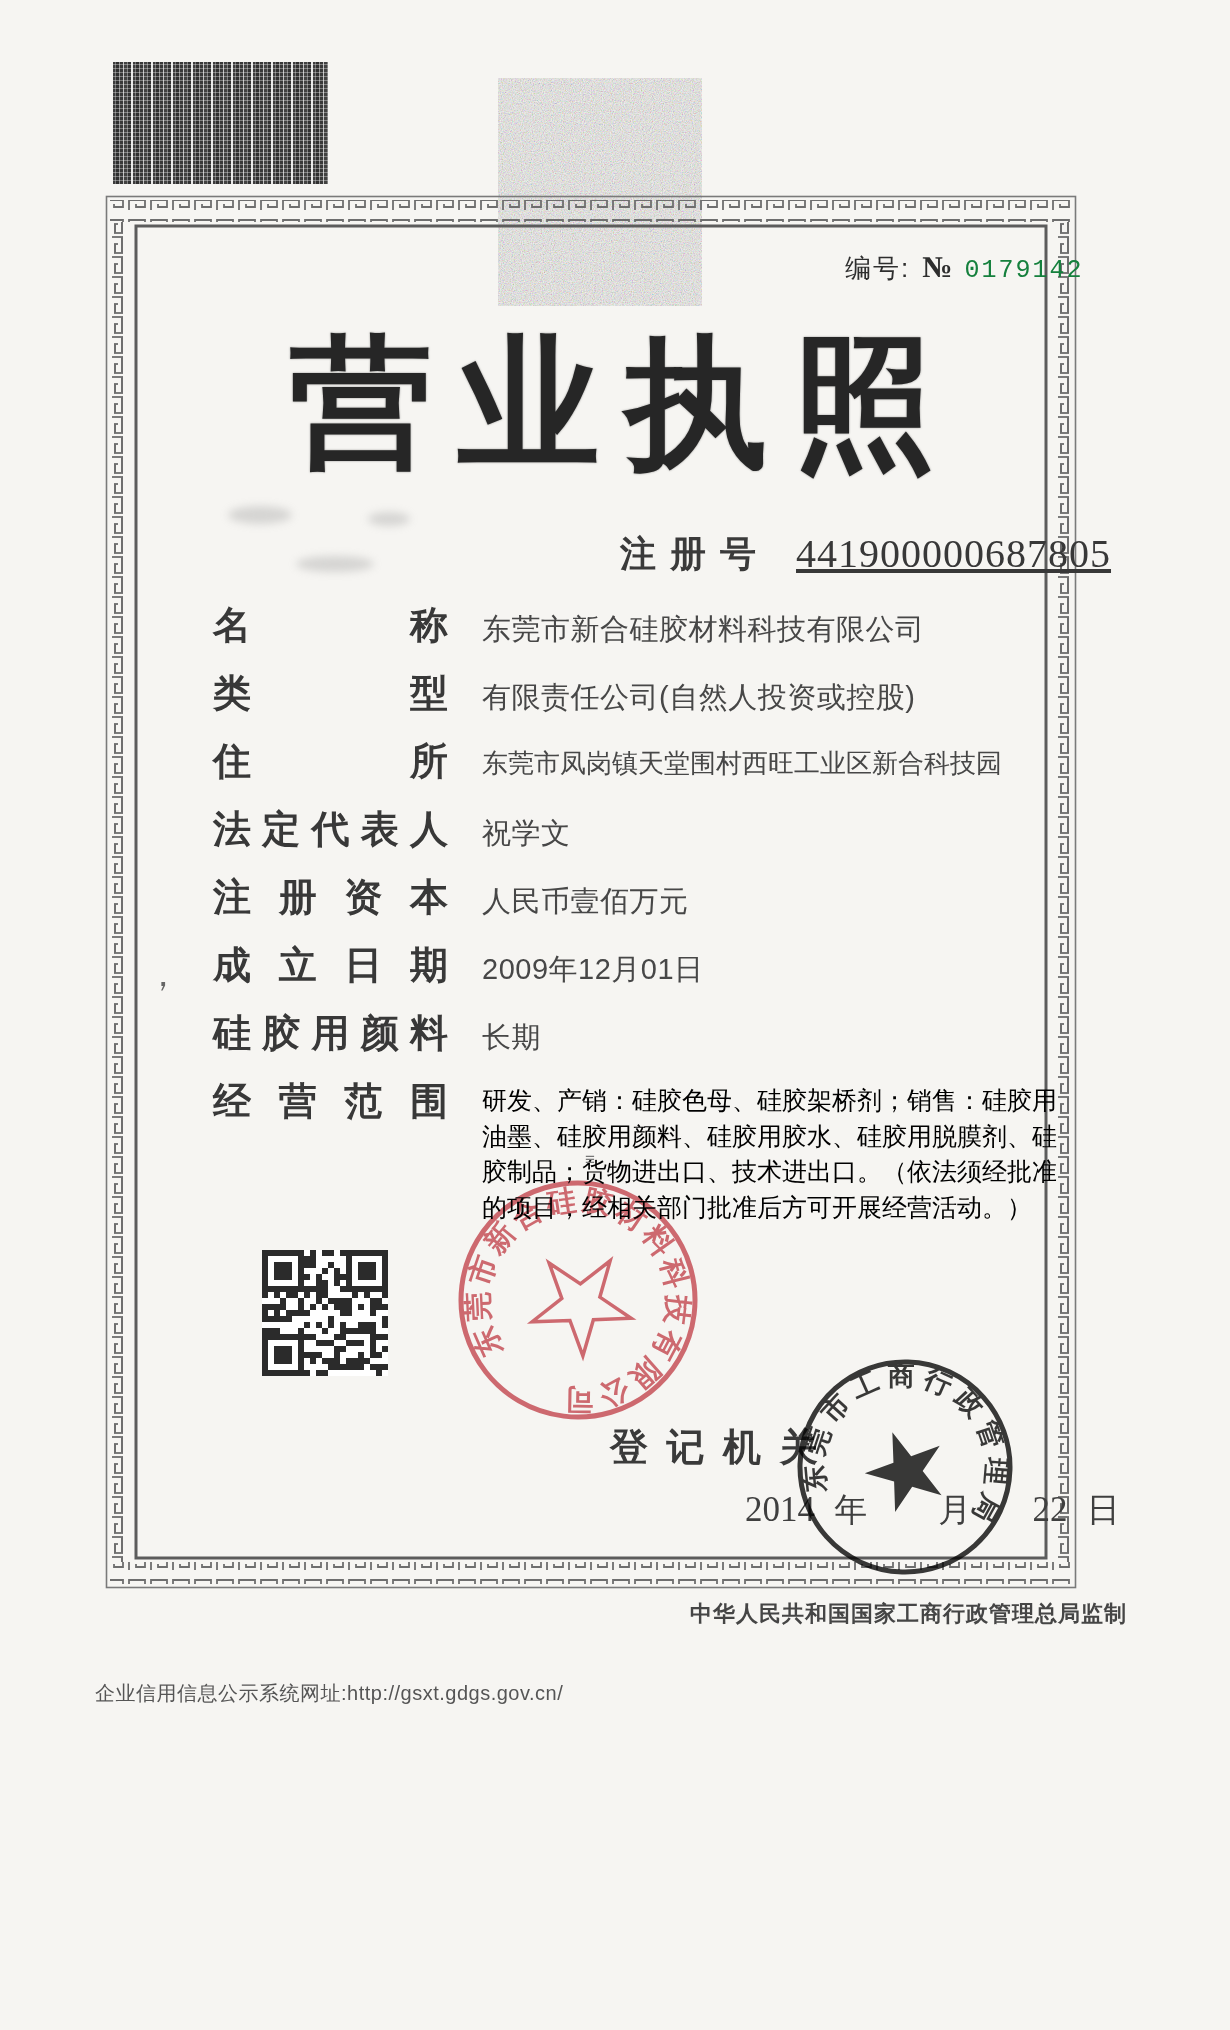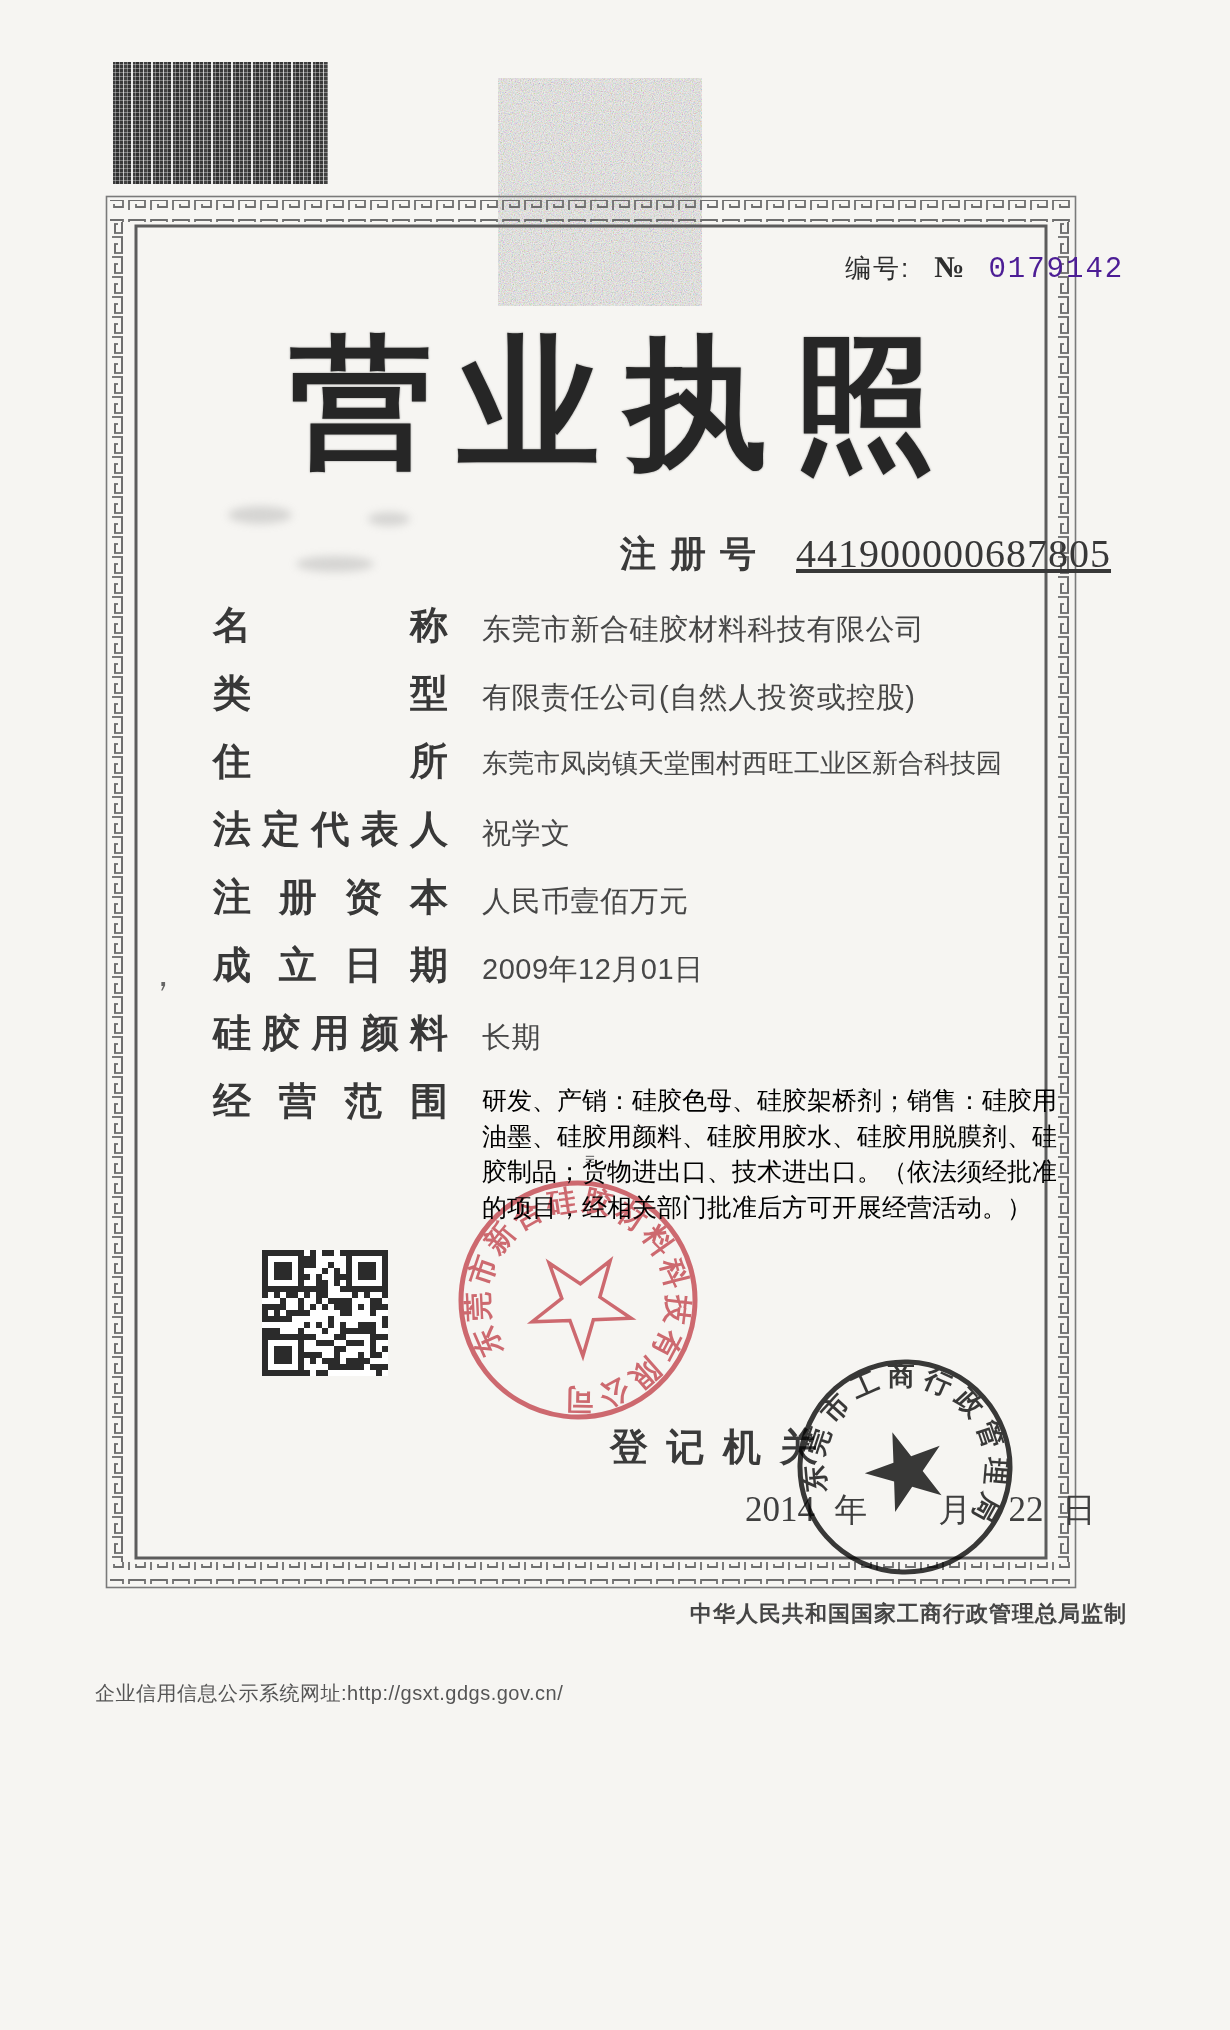--- a/index.html
+++ b/index.html
@@ -20,24 +20,24 @@
     opacity:.92;
   }
 
   
   .emblem{left:498px;top:78px;width:204px;height:228px;}
 
   
   .frame{left:105px;top:195px;}
 
   
-  .serial{left:845px;top:250px;display:flex;align-items:baseline;gap:24px;color:#2e2e2e;}
+  .serial{left:845px;top:250px;display:flex;align-items:baseline;gap:12px;color:#2e2e2e;}
   .serial .lab{font-size:26px;letter-spacing:2px;}
   .serial .sym{font-size:30px;font-weight:bold;font-family:"Liberation Serif",serif;}
-  .serial .num{font-size:29px;font-family:"Liberation Mono",monospace;letter-spacing:2px;color:#4c1d95;}
+  .serial .num{font-size:25px;font-family:"Liberation Mono",monospace;letter-spacing:2px;color:#15803d;}
 
   
   .title{
     left:290px;top:332px;width:645px;display:flex;justify-content:space-between;
     font-size:142px;font-weight:900;color:#262626;line-height:1;
     text-shadow:0 0 2px rgba(45,45,45,.55);
   }
 
   
   .regno{left:620px;top:530px;display:flex;align-items:flex-start;color:#333;}
@@ -64,21 +64,21 @@
   .qr-tl{left:0;top:0;} .qr-tr{right:0;top:0;} .qr-bl{left:0;bottom:0;}
 
   
   .stamp-red{left:452px;top:1174px;mix-blend-mode:multiply;}
   .stamp-black{left:790px;top:1352px;mix-blend-mode:multiply;}
 
   
   .registrar{left:610px;top:1422px;font-size:38px;font-weight:600;color:#3a3a3a;letter-spacing:4px;}
   .dateline{left:745px;top:1488px;font-size:33px;color:#3f3f3f;white-space:nowrap;}
   .dateline .num{font-family:"Liberation Serif",serif;font-size:35px;}
-  .dateline .gap1{margin-left:10px;} .dateline .gap2{margin-left:62px;} .dateline .gap3{margin-left:28px;}
+  .dateline .gap1{margin-left:10px;} .dateline .gap2{margin-left:62px;} .dateline .gap3{margin-left:52px;}
 
   
   .footer-left{left:95px;top:1680px;font-size:20px;color:#555;letter-spacing:.5px;}
   .footer-right{left:690px;top:1599px;font-size:22px;color:#454545;letter-spacing:1px;font-weight:600;}
 
   
   .smudge{background:#9a9a9a;border-radius:50%;filter:blur(4px);opacity:.35;}
   .art-comma{left:146px;top:952px;font-size:34px;color:#666;}
   .art-mark{left:585px;top:1150px;font-size:17px;color:#777;letter-spacing:-1px;}
 </style>

